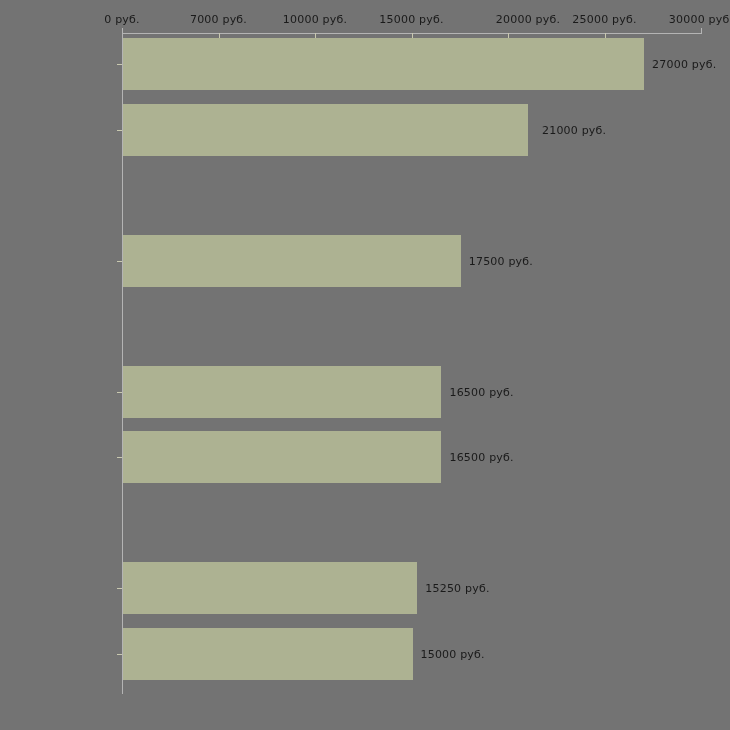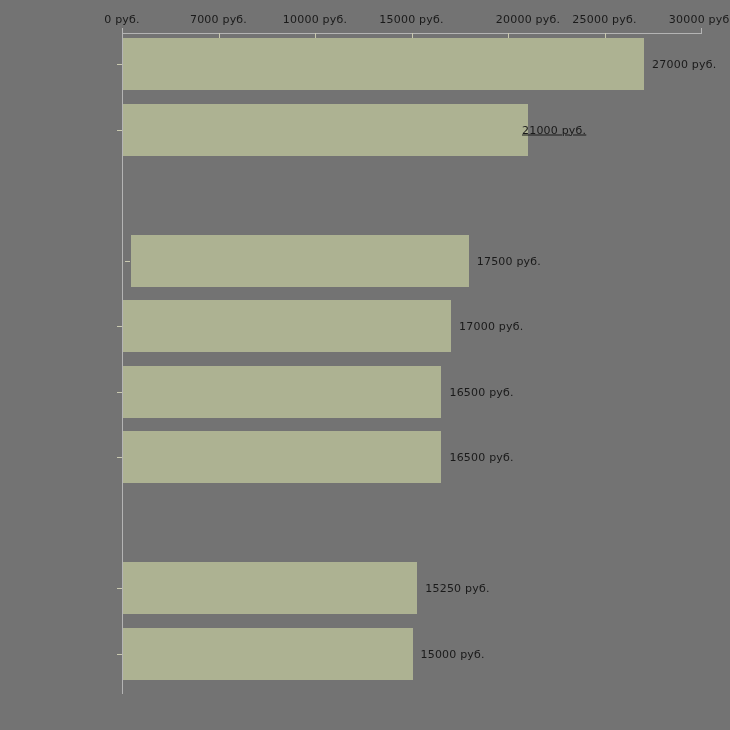--- a/index.html
+++ b/index.html
@@ -126,31 +126,26 @@
 
   <div class="plot-area" id="plot-area">
       <div class="bar-row" style="top: 4px; width: 579px;">
         <div class="axis-tick-y"></div>
         <div class="bar" style="width: 521.1px; background: rgb(173, 178, 146);"></div>
         <div class="bar-value" style="left: 530.1px;">27000 руб.</div>
       </div>
       <div class="bar-row" style="top: 69.5px; width: 579px;">
         <div class="axis-tick-y"></div>
         <div class="bar" style="width: 405.3px; background: rgb(173, 178, 146);"></div>
-        <div class="bar-value" style="left: 400px; text-decoration: underline;">21000 руб.</div>
+        <div class="bar-value" style="left: 420px;">21000 руб.</div>
       </div>
-      <div class="bar-row" style="top: 200.5px; width: 579px; margin-left: 8px;">
+      <div class="bar-row" style="top: 200.5px; width: 579px;">
         <div class="axis-tick-y"></div>
         <div class="bar" style="width: 337.75px; background: rgb(173, 178, 146);"></div>
         <div class="bar-value" style="left: 346.75px;">17500 руб.</div>
-      </div>
-      <div class="bar-row" style="top: 266px; width: 579px;">
-        <div class="axis-tick-y"></div>
-        <div class="bar" style="width: 328.1px; background: rgb(173, 178, 146);"></div>
-        <div class="bar-value" style="left: 337.1px;">17000 руб.</div>
       </div>
       <div class="bar-row" style="top: 331.5px; width: 579px;">
         <div class="axis-tick-y"></div>
         <div class="bar" style="width: 318.45px; background: rgb(173, 178, 146);"></div>
         <div class="bar-value" style="left: 327.45px;">16500 руб.</div>
       </div>
       <div class="bar-row" style="top: 397px; width: 579px;">
         <div class="axis-tick-y"></div>
         <div class="bar" style="width: 318.45px; background: rgb(173, 178, 146);"></div>
         <div class="bar-value" style="left: 327.45px;">16500 руб.</div>

